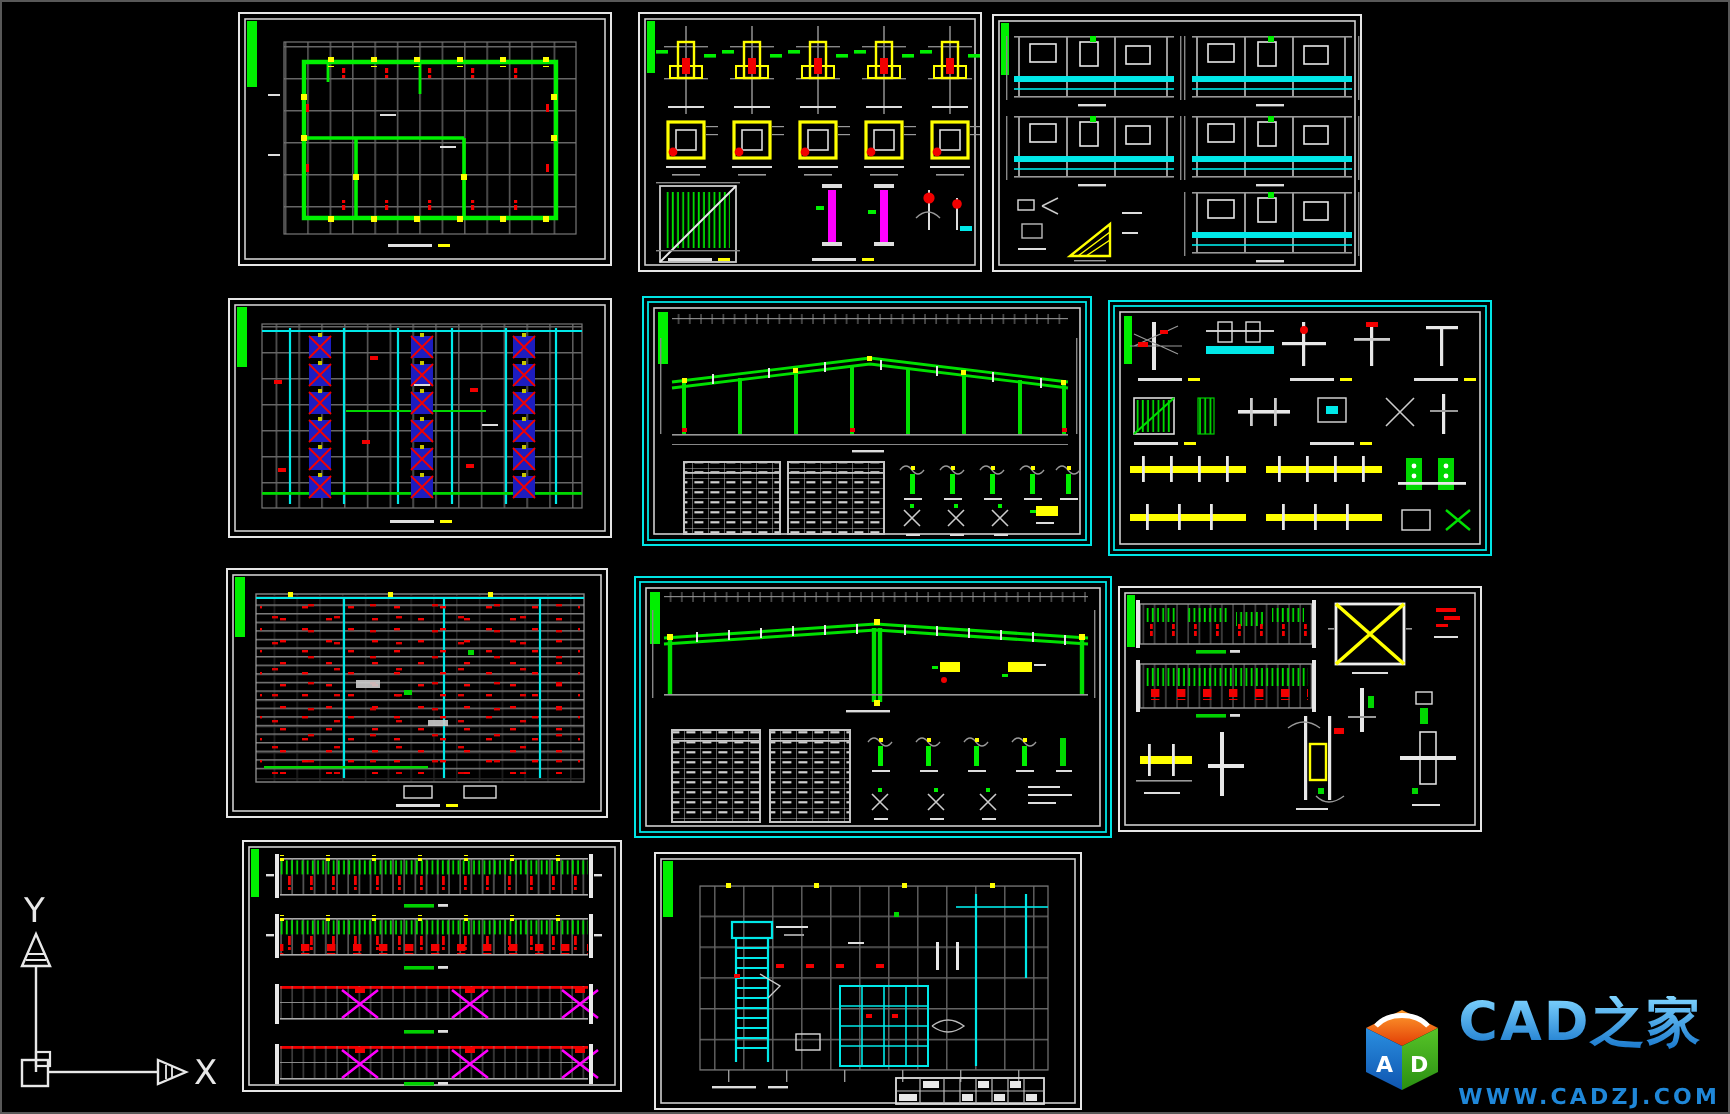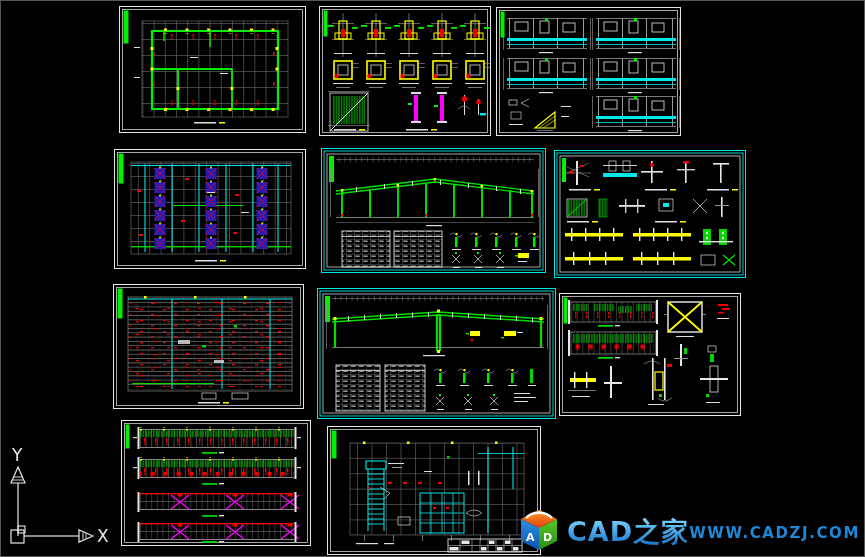--- a/index.html
+++ b/index.html
@@ -2,24 +2,24 @@
 <html><head>
 <meta charset="utf-8">
 <style>
   html,body{margin:0;padding:0;background:#000;}
   .canvas{position:relative;width:865px;height:557px;background:#000;border:1px solid #585858;box-sizing:border-box;overflow:hidden;font-family:"DejaVu Sans",sans-serif;}
   .frame{position:absolute;box-sizing:border-box;border:1px solid #e6e6e6;background:#000;}
   .frame.cyan{border-color:#00e5e5;}
   .frame svg{display:block;}
   .ucs{position:absolute;left:4px;top:438px;}
   .logo{position:absolute;right:4px;bottom:2px;display:flex;align-items:center;gap:6px;}
-  .logo-text{display:flex;flex-direction:row;line-height:1;justify-content:flex-end;}
+  .logo-text{display:flex;flex-direction:column;line-height:1;justify-content:flex-end;}
   .logo-title{font-size:27px;font-weight:bold;color:#36a3e8;letter-spacing:1px;
     background:linear-gradient(#7fd4ff,#1877cc);-webkit-background-clip:text;background-clip:text;-webkit-text-fill-color:transparent;}
-  .logo-url{font-size:15px;font-weight:bold;color:#1f87d8;letter-spacing:1.6px;margin-top:8px;}
+  .logo-url{font-size:11px;font-weight:bold;color:#1f87d8;letter-spacing:1.6px;margin-top:18px;}
   text{font-family:"DejaVu Sans",sans-serif;}
 </style>
 </head>
 <body>
 
 <div class="canvas">
 
 <svg style="position:absolute;width:0;height:0" aria-hidden="true">
 <defs>
   <pattern id="pgrid" width="11.2" height="16" patternUnits="userSpaceOnUse">

